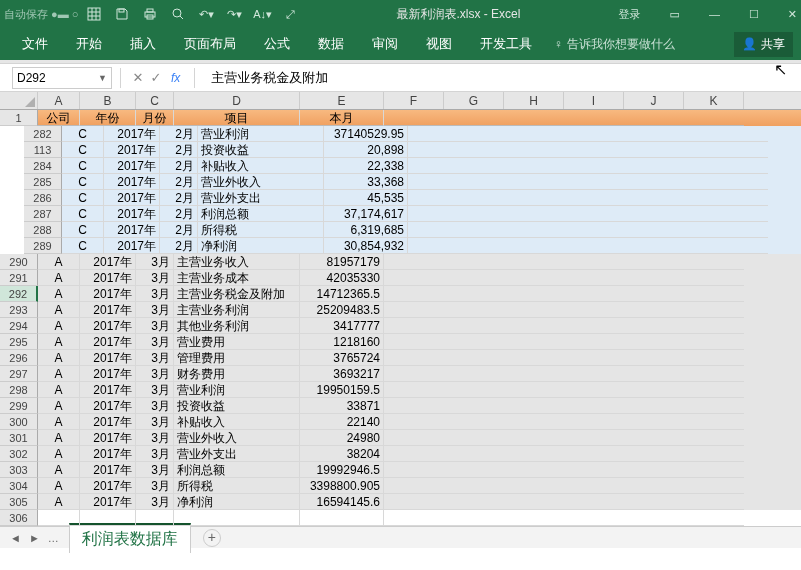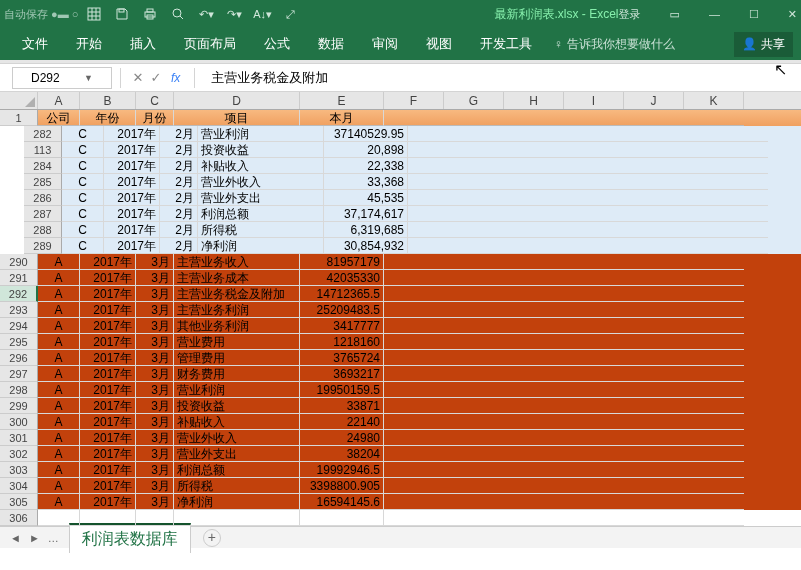--- a/index.html
+++ b/index.html
@@ -1,30 +1,30 @@
 <!DOCTYPE html>
 <html><head>
 <meta charset="utf-8">
 <style>
 * { margin: 0; padding: 0; box-sizing: border-box; font-family: "Microsoft YaHei", "SimSun", sans-serif; }
 body { width: 801px; height: 570px; background: #fff; overflow: hidden; position: relative; }
 .titlebar { height: 28px; background: #217346; display: flex; align-items: center; color: #d0e6da; font-size: 11px; padding: 0 4px; }
 .titlebar .autosave { color: #a0c7b4; margin-right: 8px; }
 .titlebar .qat { display: flex; gap: 12px; align-items: center; }
 .titlebar .qat .ic { width: 16px; height: 16px; display: flex; align-items: center; justify-content: center; color: #d0e6da; }
-.titlebar .center { flex: 1; text-align: right; font-size: 12px; color: #86efac; }
+.titlebar .center { flex: 1; text-align: center; font-size: 12px; color: #e5e5e5; }
 .titlebar .right { display: flex; gap: 29px; align-items: center; }
 .ribbon { height: 32px; background: #217346; display: flex; align-items: center; padding: 0 8px; }
 .ribbon .tab { color: #fff; font-size: 13px; padding: 0 14px; cursor: pointer; line-height: 32px; }
 .ribbon .tell { color: #c8e0d4; font-size: 12px; display: flex; align-items: center; gap: 4px; margin-left: 8px; }
 .ribbon .share { margin-left: auto; color: #fff; font-size: 12px; display: flex; align-items: center; gap: 4px; background: #1a5c38; padding: 4px 8px; }
 .cursor { position: absolute; left: 774px; top: 60px; font-size: 16px; color: #000; z-index: 100; pointer-events: none; }
 .divider { height: 4px; background: #e6e6e6; border-bottom: 1px solid #d4d4d4; }
 .fbar { height: 28px; display: flex; align-items: center; border-bottom: 1px solid #d4d4d4; background: #fff; }
-.namebox { width: 100px; height: 22px; margin-left: 12px; border: 1px solid #ccc; font-size: 12px; padding: 0 18px; display: flex; align-items: center; justify-content: space-between; }
+.namebox { width: 100px; height: 22px; margin-left: 12px; border: 1px solid #ccc; font-size: 12px; padding: 0 4px; display: flex; align-items: center; justify-content: space-between; }
 .namebox .dd { color: #666; font-size: 9px; }
 .fbar .sep { width: 1px; height: 20px; background: #d4d4d4; margin: 0 8px; }
 .fbar .fbtn { width: 18px; text-align: center; color: #888; font-size: 13px; }
 .fbar .fx { font-style: italic; color: #3b82f6; font-size: 12px; margin: 0 6px; }
 .fbar .finput { flex: 1; font-size: 13px; padding-left: 8px; }
 .sheet { position: relative; }
 .hdr { display: flex; height: 18px; background: #e6e6e6; border-bottom: 1px solid #aaa; }
 .hdr .corner { width: 38px; border-right: 1px solid #ccc; background: #e6e6e6; position: relative; }
 .hdr .corner::after { content: ""; position: absolute; right: 2px; bottom: 2px; border: 5px solid transparent; border-right-color: #b0b0b0; border-bottom-color: #b0b0b0; }
 .hdr .ch { border-right: 1px solid #ccc; text-align: center; font-size: 12px; color: #444; line-height: 18px; }
@@ -37,21 +37,21 @@
 .cell { border-right: 1px solid #d8d8d8; border-bottom: 1px solid #d8d8d8; font-size: 12px; line-height: 16px; padding: 0 3px; overflow: hidden; white-space: nowrap; font-family: "SimSun", sans-serif; }
 .c-a { width: 42px; text-align: center; }
 .c-b { width: 56px; text-align: right; }
 .c-c { width: 38px; text-align: right; }
 .c-d { width: 126px; }
 .c-e { width: 84px; text-align: right; }
 .c-rest { width: 360px; border-right: none; }
 .hrow { background: linear-gradient(#f8b980, #f0a060); font-size: 12px; }
 .hrow .cell { text-align: center; font-family: "Microsoft YaHei"; border-bottom: 1px solid #bbb; }
 .bg-blue { background: #deebf7; margin-left: 24px; }
-.bg-yel { background: #c2410c; }
+.bg-yel { background: #e5e5e5; }
 .st { display: flex; height: 22px; border-top: 1px solid #ccc; background: #f3f3f3; align-items: center; }
 .st .nav { display: flex; gap: 4px; padding: 0 8px; color: #666; font-size: 11px; }
 .st .nav span { padding: 0 2px; }
 .st .stab { padding: 3px 12px; background: #fff; border: 1px solid #ccc; border-bottom: none; font-size: 16px; color: #217346; border-top: 3px solid #14532d; }
 .st .add { margin-left: 12px; width: 18px; height: 18px; border: 1px solid #ccc; border-radius: 50%; text-align: center; line-height: 15px; font-size: 14px; color: #666; }
 svg { display: block; }
 </style>
 </head>
 <body>
 

